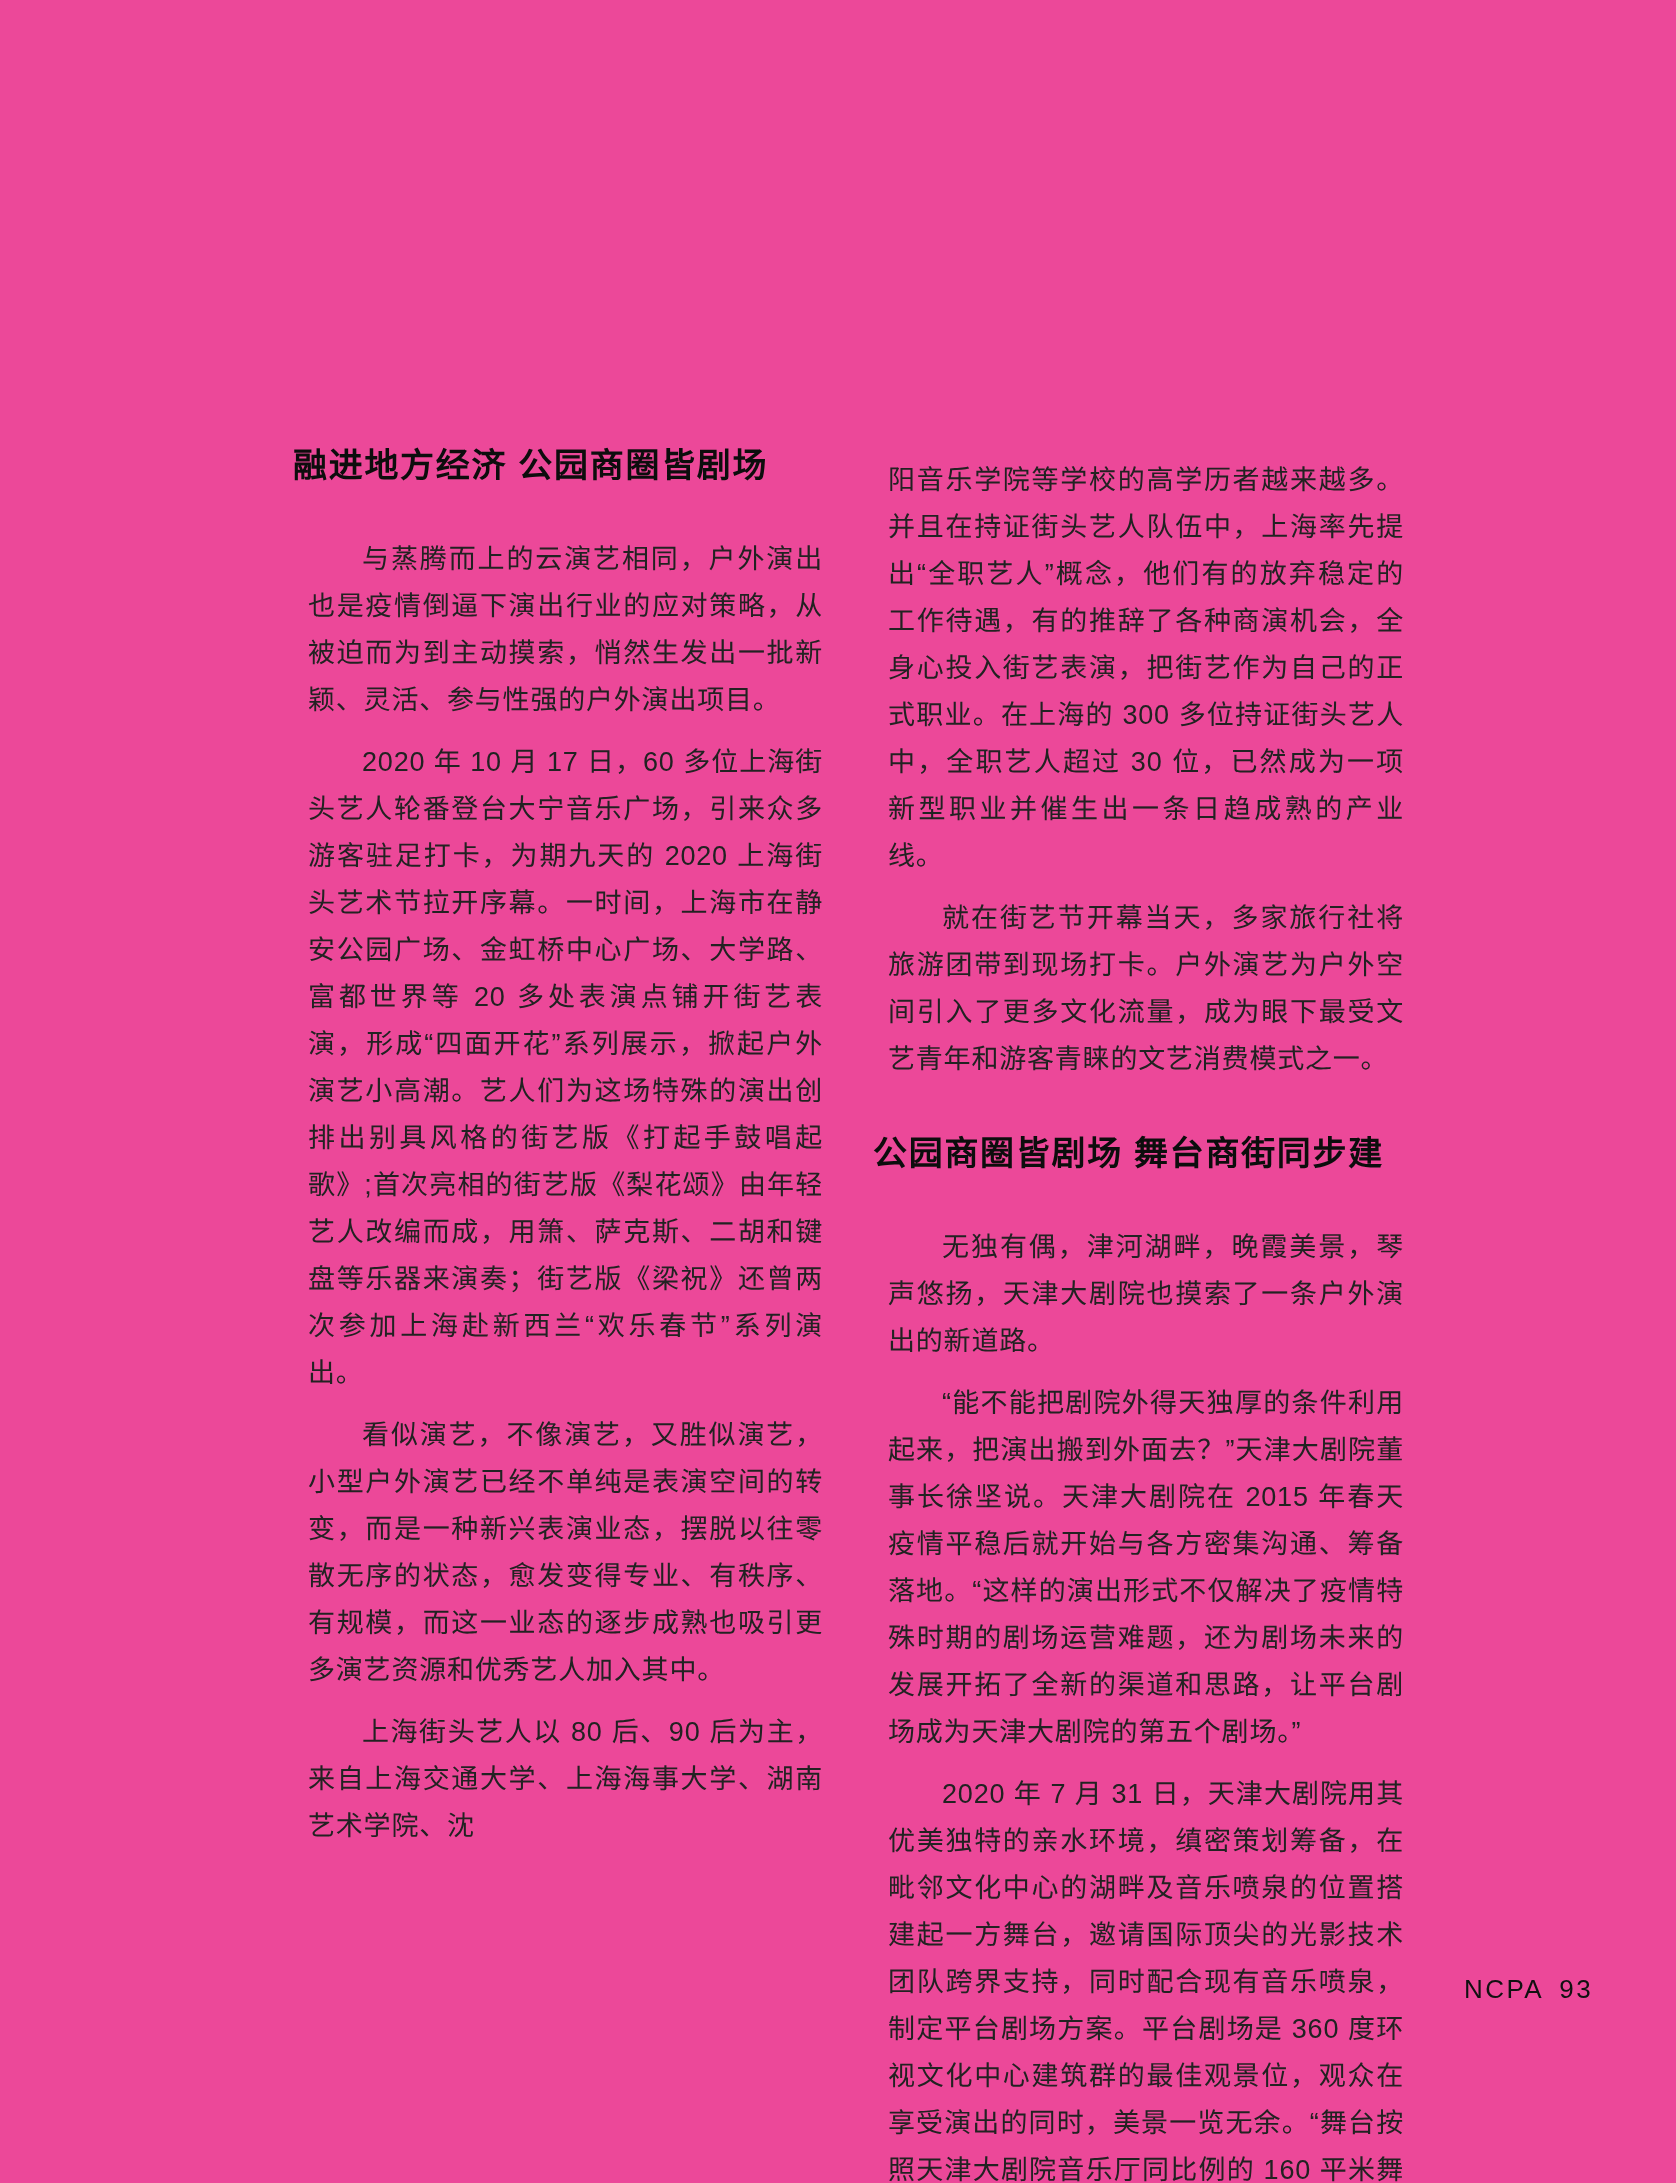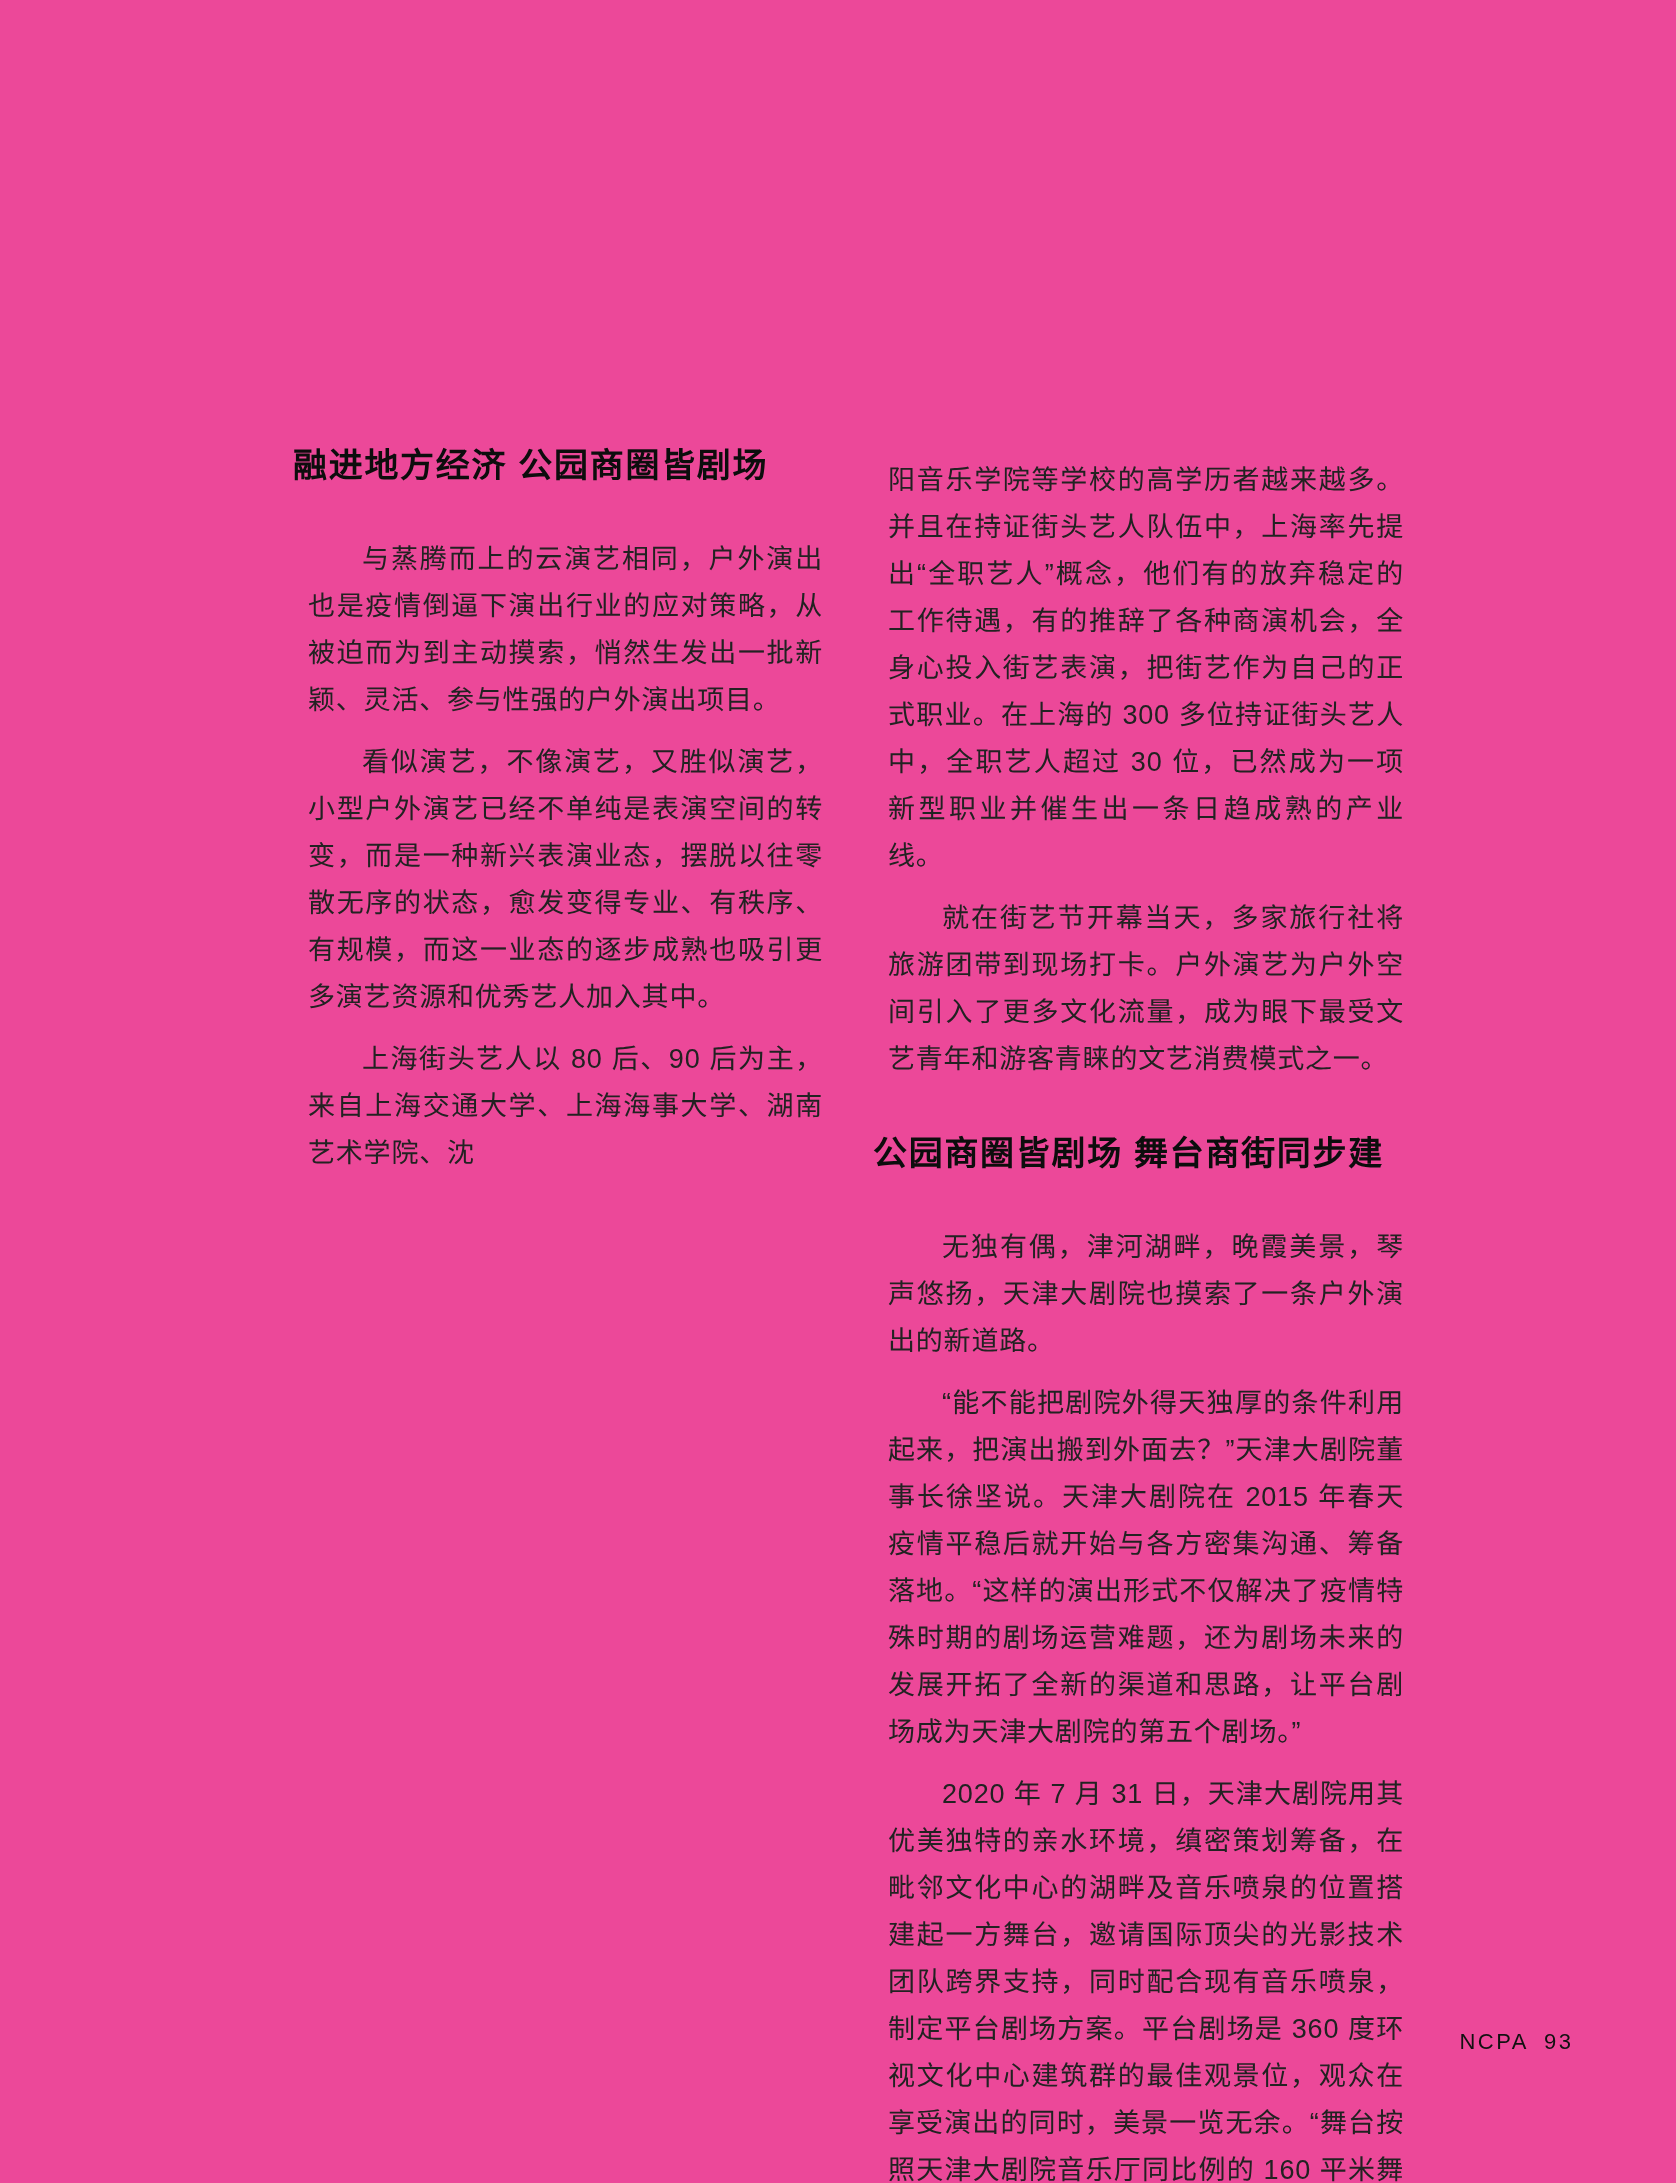--- a/index.html
+++ b/index.html
@@ -49,40 +49,41 @@
   }
   .body-par {
     margin: 15px;
   }
   .body-par.indent {
     text-indent: 2em;
   }
   .footer {
     position: absolute;
     left: 1425px;
-    top: 1997px;
-    font-size: 22px;
+    top: 1944px;
+    font-size: 26px;
     line-height: 30px;
     font-weight: 400;
     color: #111111;
     letter-spacing: 2.5px;
     white-space: pre;
   }
   .footer .page-num {
     margin-left: 15px;
   }
 </style>
 </head>
 <body>
 
 <div class="page">
 
   <div class="col col-left">
     <h2 class="section-heading">融进地方经济 公园商圈皆剧场</h2>
     <p class="body-par indent">与蒸腾而上的云演艺相同，户外演出也是疫情倒逼下演出行业的应对策略，从被迫而为到主动摸索，悄然生发出一批新颖、灵活、参与性强的户外演出项目。</p>
+    <p class="body-par indent">2020 年 10 月 17 日，60 多位上海街头艺人轮番登台大宁音乐广场，引来众多游客驻足打卡，为期九天的 2020 上海街头艺术节拉开序幕。一时间，上海市在静安公园广场、金虹桥中心广场、大学路、富都世界等 20 多处表演点铺开街艺表演，形成“四面开花”系列展示，掀起户外演艺小高潮。艺人们为这场特殊的演出创排出别具风格的街艺版《打起手鼓唱起歌》;首次亮相的街艺版《梨花颂》由年轻艺人改编而成，用箫、萨克斯、二胡和键盘等乐器来演奏；街艺版《梁祝》还曾两次参加上海赴新西兰“欢乐春节”系列演出。</p>
     <p class="body-par indent">看似演艺，不像演艺，又胜似演艺，小型户外演艺已经不单纯是表演空间的转变，而是一种新兴表演业态，摆脱以往零散无序的状态，愈发变得专业、有秩序、有规模，而这一业态的逐步成熟也吸引更多演艺资源和优秀艺人加入其中。</p>
     <p class="body-par indent">上海街头艺人以 80 后、90 后为主，来自上海交通大学、上海海事大学、湖南艺术学院、沈</p>
   </div>
 
   <div class="col col-right">
     <p class="body-par">阳音乐学院等学校的高学历者越来越多。并且在持证街头艺人队伍中，上海率先提出“全职艺人”概念，他们有的放弃稳定的工作待遇，有的推辞了各种商演机会，全身心投入街艺表演，把街艺作为自己的正式职业。在上海的 300 多位持证街头艺人中，全职艺人超过 30 位，已然成为一项新型职业并催生出一条日趋成熟的产业线。</p>
     <p class="body-par indent">就在街艺节开幕当天，多家旅行社将旅游团带到现场打卡。户外演艺为户外空间引入了更多文化流量，成为眼下最受文艺青年和游客青睐的文艺消费模式之一。</p>
     <h2 class="section-heading">公园商圈皆剧场 舞台商街同步建</h2>
     <p class="body-par indent">无独有偶，津河湖畔，晚霞美景，琴声悠扬，天津大剧院也摸索了一条户外演出的新道路。</p>
     <p class="body-par indent">“能不能把剧院外得天独厚的条件利用起来，把演出搬到外面去？”天津大剧院董事长徐坚说。天津大剧院在 2015 年春天疫情平稳后就开始与各方密集沟通、筹备落地。“这样的演出形式不仅解决了疫情特殊时期的剧场运营难题，还为剧场未来的发展开拓了全新的渠道和思路，让平台剧场成为天津大剧院的第五个剧场。”</p>

